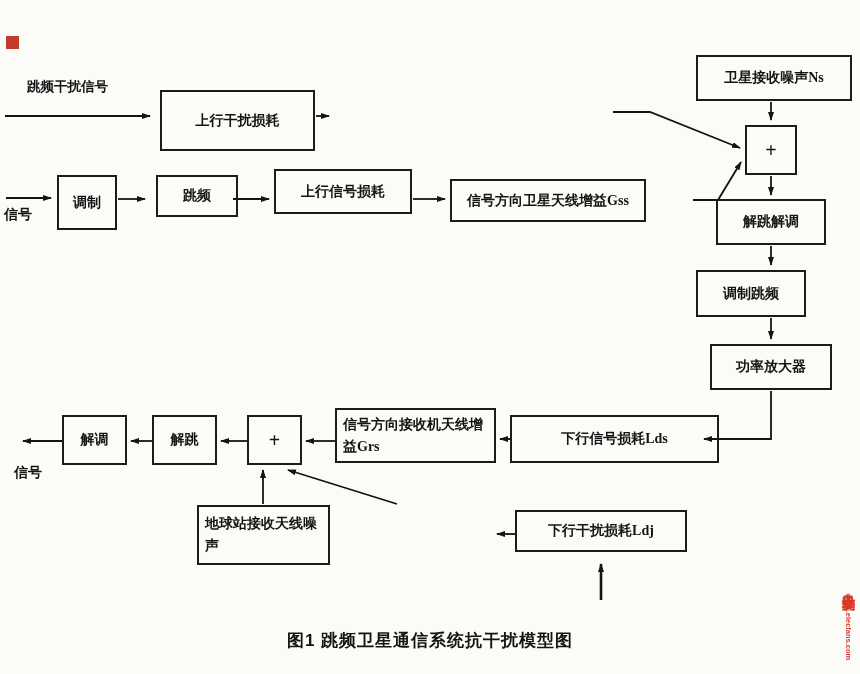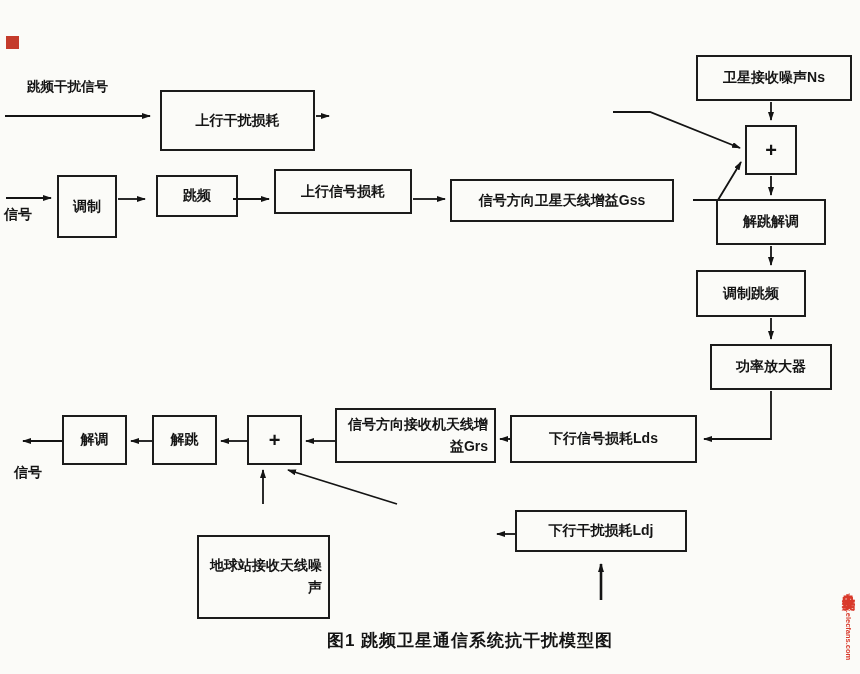--- a/index.html
+++ b/index.html
@@ -10,42 +10,42 @@
     font-family:"Liberation Sans","DejaVu Sans",sans-serif;
     color:#141414;
     overflow:hidden;
   }
   .box{
     position:absolute;
     box-sizing:border-box;
     border:2px solid #1b1b1b;
     background:transparent;
     display:flex;align-items:center;justify-content:center;
-    text-align:right;
+    text-align:left;
     font-weight:bold;
     font-size:14px;
     line-height:1.55;
     padding:2px 6px;
+    font-family:Liberation Serif, serif;
   }
   .sum{font-size:20px;}
   .lbl{
     position:absolute;
     font-weight:bold;
     font-size:14px;
     white-space:nowrap;
   }
   .caption{
     position:absolute;
     left:50%;top:629px;
     transform:translateX(-50%);
     font-weight:bold;
     font-size:17px;
     letter-spacing:1px;
     white-space:nowrap;
-    margin-left:40px;
   }
   .arrow-layer{position:absolute;left:0;top:0;}
   .red-mark{
     position:absolute;left:6px;top:36px;
     width:13px;height:13px;
     background:#c43b2b;
   }
   .watermark{
     position:absolute;right:3px;bottom:2px;
     height:88px;
@@ -97,37 +97,37 @@
     </g>
   </svg>
 
   <div class="lbl" style="left:27px;top:78px;font-size:13.5px">跳频干扰信号</div>
   <div class="lbl" style="left:4px;top:206px">信号</div>
   <div class="lbl" style="left:14px;top:464px">信号</div>
 
   <div class="box" style="left:160px;top:90px;width:155px;height:61px">上行干扰损耗</div>
   <div class="box" style="left:696px;top:55px;width:156px;height:46px">卫星接收噪声Ns</div>
 
-  <div class="box" style="left:57px;top:175px;width:60px;height:63px">调制</div>
+  <div class="box" style="left:57px;top:175px;width:60px;height:55px">调制</div>
   <div class="box" style="left:156px;top:175px;width:82px;height:42px">跳频</div>
   <div class="box" style="left:274px;top:169px;width:138px;height:45px">上行信号损耗</div>
-  <div class="box" style="left:450px;top:179px;width:224px;height:43px">信号方向卫星天线增益Gss</div>
+  <div class="box" style="left:450px;top:179px;width:196px;height:43px">信号方向卫星天线增益Gss</div>
 
   <div class="box sum" style="left:745px;top:125px;width:52px;height:50px">+</div>
   <div class="box" style="left:716px;top:199px;width:110px;height:46px">解跳解调</div>
   <div class="box" style="left:696px;top:270px;width:110px;height:47px">调制跳频</div>
   <div class="box" style="left:710px;top:344px;width:122px;height:46px">功率放大器</div>
 
-  <div class="box" style="left:510px;top:415px;width:187px;height:48px">下行信号损耗Lds</div>
+  <div class="box" style="left:510px;top:415px;width:209px;height:48px">下行信号损耗Lds</div>
   <div class="box" style="left:335px;top:408px;width:161px;height:55px">信号方向接收机天线增益Grs</div>
   <div class="box sum" style="left:247px;top:415px;width:55px;height:50px">+</div>
   <div class="box" style="left:152px;top:415px;width:65px;height:50px">解跳</div>
   <div class="box" style="left:62px;top:415px;width:65px;height:50px">解调</div>
 
-  <div class="box" style="left:197px;top:535px;width:133px;height:84px">地球站接收天线噪声</div>
+  <div class="box" style="left:197px;top:505px;width:133px;height:60px">地球站接收天线噪声</div>
   <div class="box" style="left:515px;top:510px;width:172px;height:42px">下行干扰损耗Ldj</div>
 
   <div class="caption">图1  跳频卫星通信系统抗干扰模型图</div>
 
   <div class="watermark">
     <span class="wm-brand">电子发烧友</span>
     <span class="wm-url">www.elecfans.com</span>
   </div>
 
 </div>

